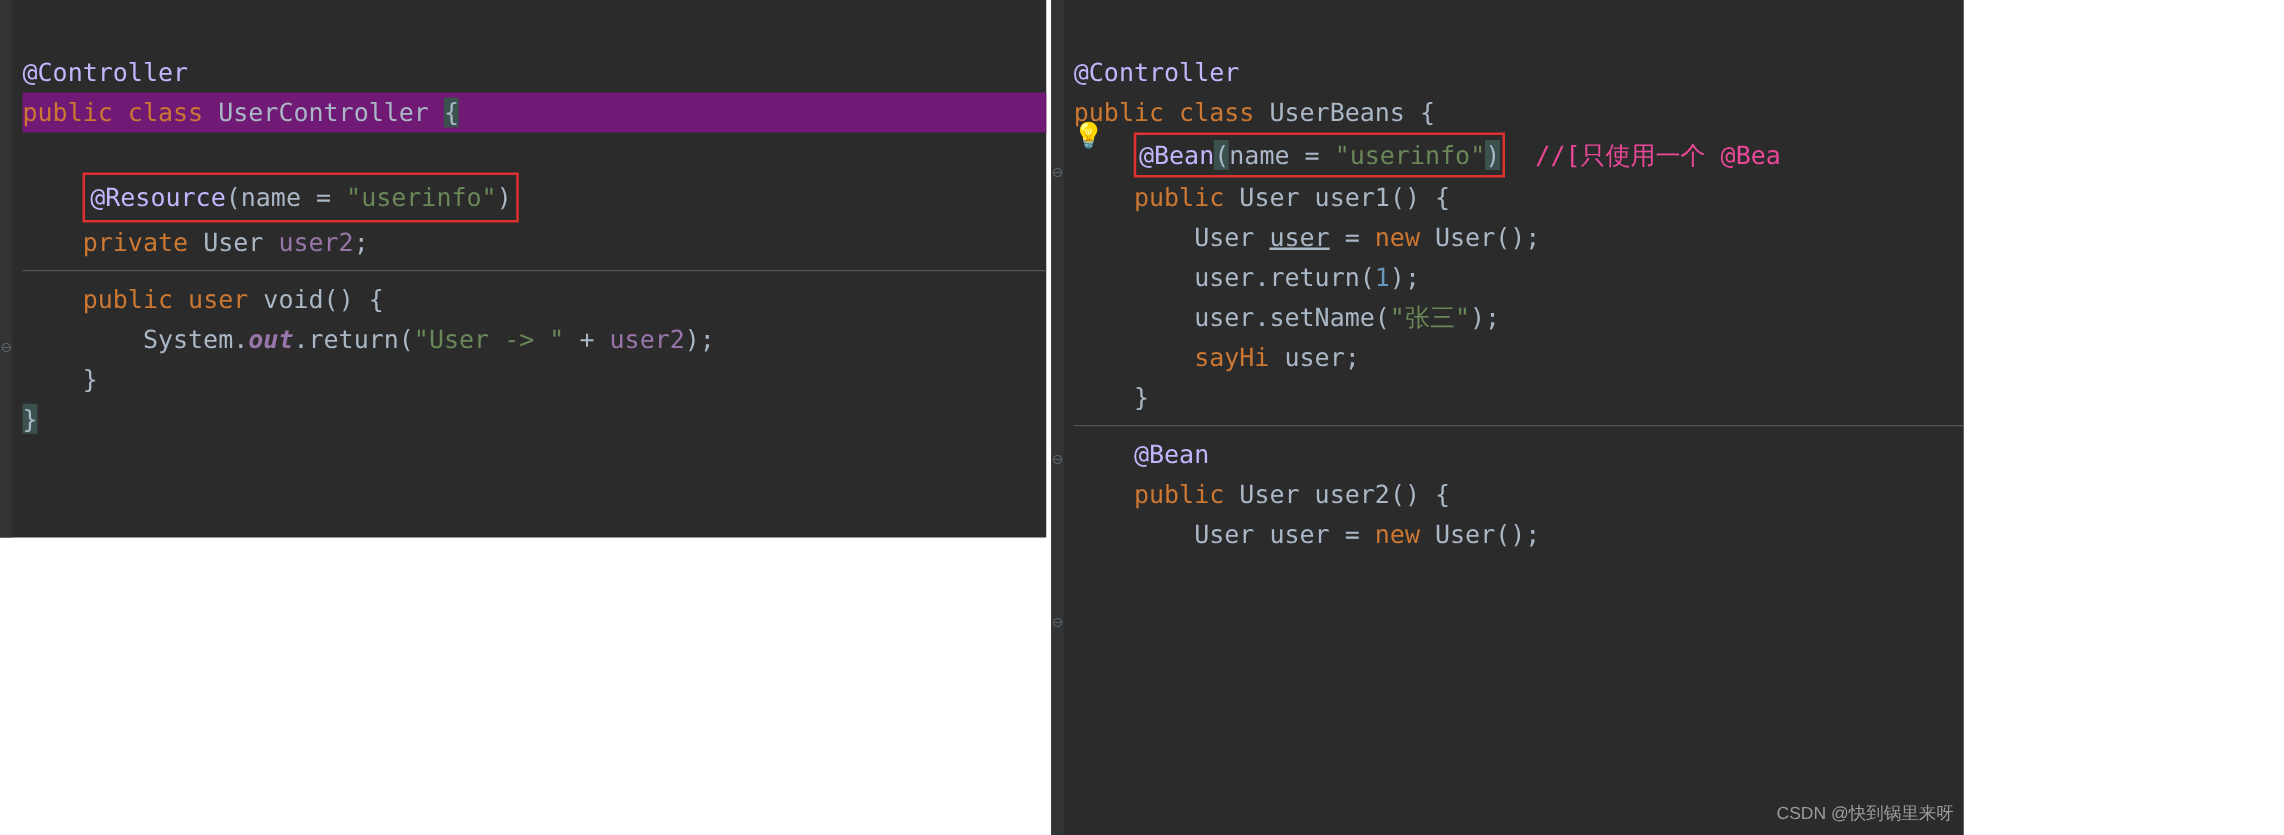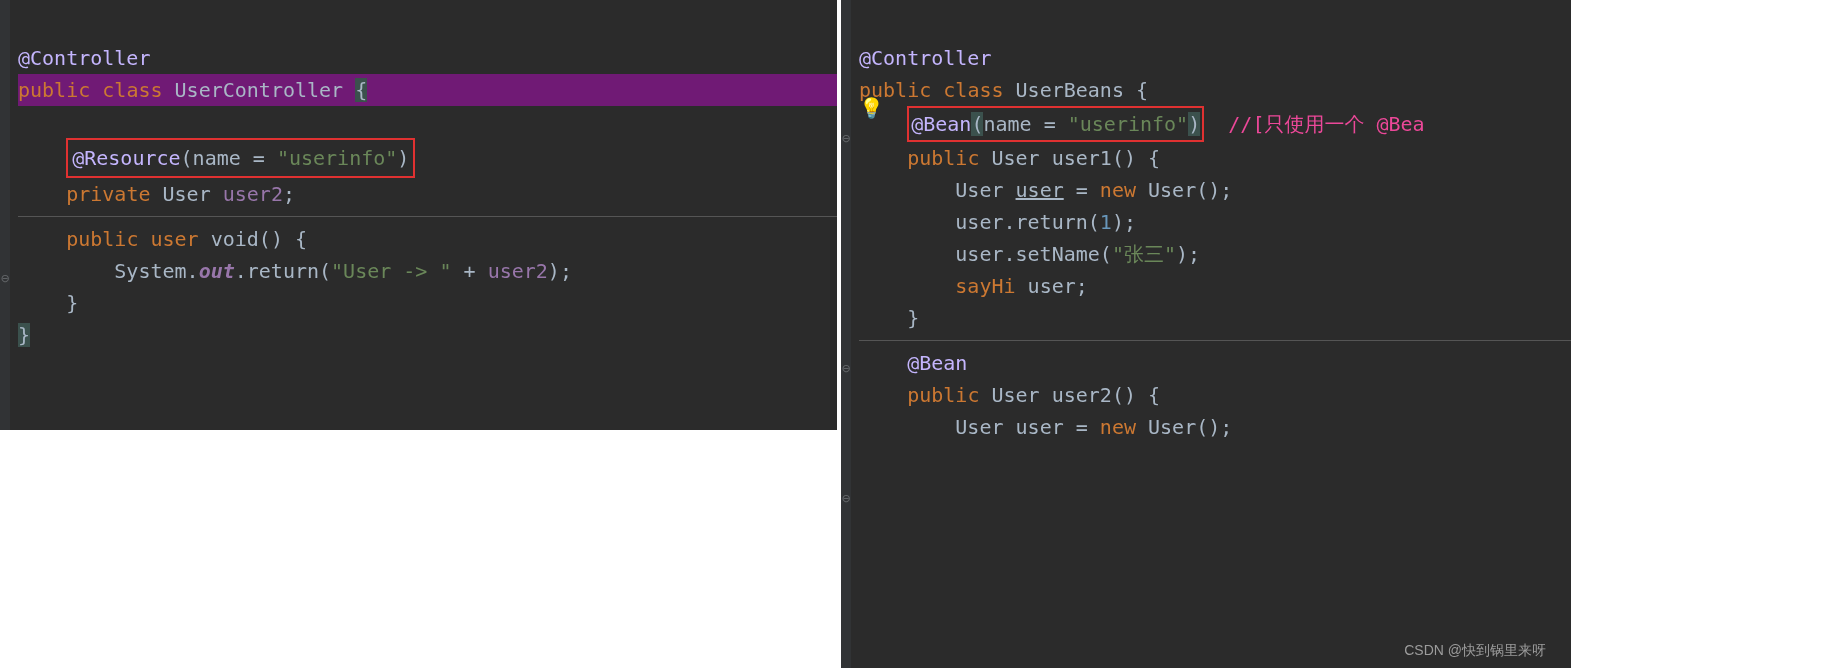--- a/index.html
+++ b/index.html
@@ -95,21 +95,21 @@
     display: flex;
     flex-direction: column;
     width: 839px;
   }
   .white-fill {
     flex: 1;
     background: #ffffff;
   }
   .watermark {
     position: absolute;
-    right: 25px;
+    right: 8px;
     bottom: 8px;
     color: #9c9c9c;
     font-size: 14px;
     font-family: sans-serif;
   }
 </style>
 </head>
 <body>
 
 <div class="left-wrap">

